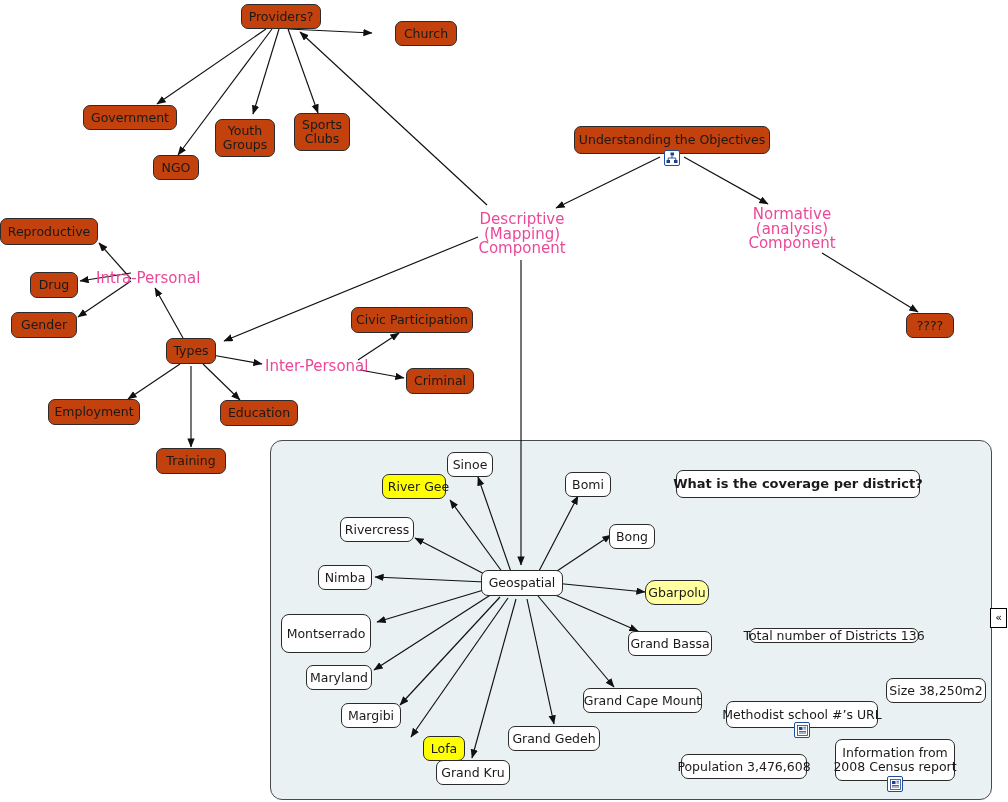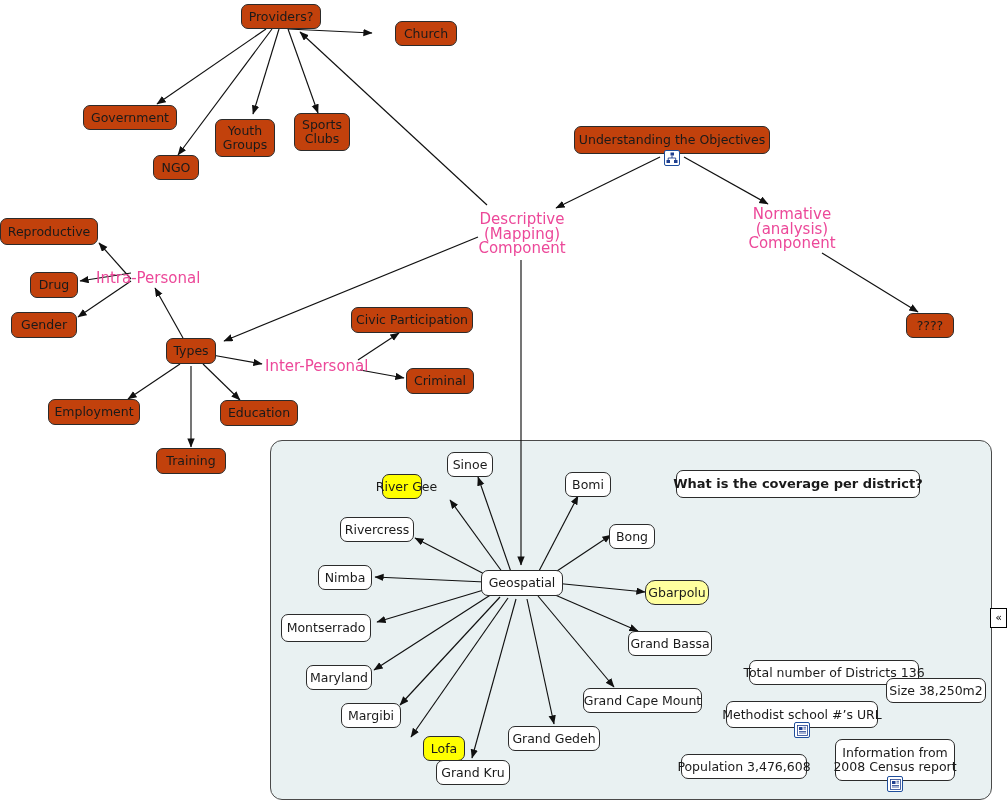--- a/index.html
+++ b/index.html
@@ -202,27 +202,27 @@
   <div class="node" style="left:156px; top:448px; width:70px; height:26px;">Training</div>
 
   <div class="node" style="left:220px; top:400px; width:78px; height:26px;">Education</div>
 
   <div class="node bold white" style="left:676px; top:470px; width:244px; height:28px;">What is the coverage per district?</div>
 
   <div class="node white" style="left:481px; top:570px; width:82px; height:26px;">Geospatial</div>
 
   <div class="node white" style="left:447px; top:452px; width:46px; height:25px;">Sinoe</div>
 
-  <div class="node yellow" style="left:382px; top:474px; width:40px; height:25px;padding-left:16px;">River Gee</div>
+  <div class="node yellow" style="left:382px; top:474px; width:64px; height:25px;padding-left:16px;">River Gee</div>
 
   <div class="node white" style="left:340px; top:517px; width:74px; height:25px;">Rivercress</div>
 
   <div class="node white" style="left:318px; top:565px; width:54px; height:25px;">Nimba</div>
 
-  <div class="node white" style="left:281px; top:614px; width:90px; height:28px;">Montserrado</div>
+  <div class="node white" style="left:281px; top:614px; width:90px; height:39px;border-radius:8px;">Montserrado</div>
 
   <div class="node white" style="left:306px; top:665px; width:66px; height:25px;">Maryland</div>
 
   <div class="node white" style="left:341px; top:703px; width:60px; height:25px;">Margibi</div>
 
   <div class="node yellow" style="left:384px; top:736px; width:42px; height:25px;margin-left:39px;">Lofa</div>
 
   <div class="node white" style="left:436px; top:760px; width:74px; height:25px;">Grand Kru</div>
 
   <div class="node white" style="left:508px; top:726px; width:92px; height:25px;">Grand Gedeh</div>
@@ -230,21 +230,21 @@
   <div class="node white" style="left:583px; top:688px; width:119px; height:25px;">Grand Cape Mount</div>
 
   <div class="node white" style="left:628px; top:631px; width:84px; height:25px;">Grand Bassa</div>
 
   <div class="node paleyellow" style="left:645px; top:580px; width:64px; height:25px;border-radius:10px;">Gbarpolu</div>
 
   <div class="node white" style="left:609px; top:524px; width:46px; height:25px;">Bong</div>
 
   <div class="node white" style="left:565px; top:472px; width:46px; height:25px;">Bomi</div>
 
-  <div class="node white" style="left:749px; top:628px; width:170px; height:25px;margin-top:32px;">Total number of Districts 136</div>
+  <div class="node white" style="left:749px; top:628px; width:170px; height:15px;">Total number of Districts 136</div>
 
   <div class="node white" style="left:886px; top:678px; width:100px; height:25px;">Size 38,250m2</div>
 
   <div class="node white" style="left:726px; top:701px; width:152px; height:27px;">Methodist school #’s URL</div>
   <div class="node-icon" style="left:794px; top:722px;">
     <svg width="11" height="11" viewBox="0 0 11 11">
       <rect x="0.5" y="0.5" width="10" height="10" fill="#ffffff" stroke="#1f3f8f" stroke-width="0.8"></rect>
       <rect x="2" y="2" width="3.5" height="3" fill="#1f3f8f"></rect>
       <path d="M6.5,2.3 H9 M6.5,4 H9 M2,6.5 H9 M2,8 H9" stroke="#1f3f8f" stroke-width="0.8"></path>
     </svg>

